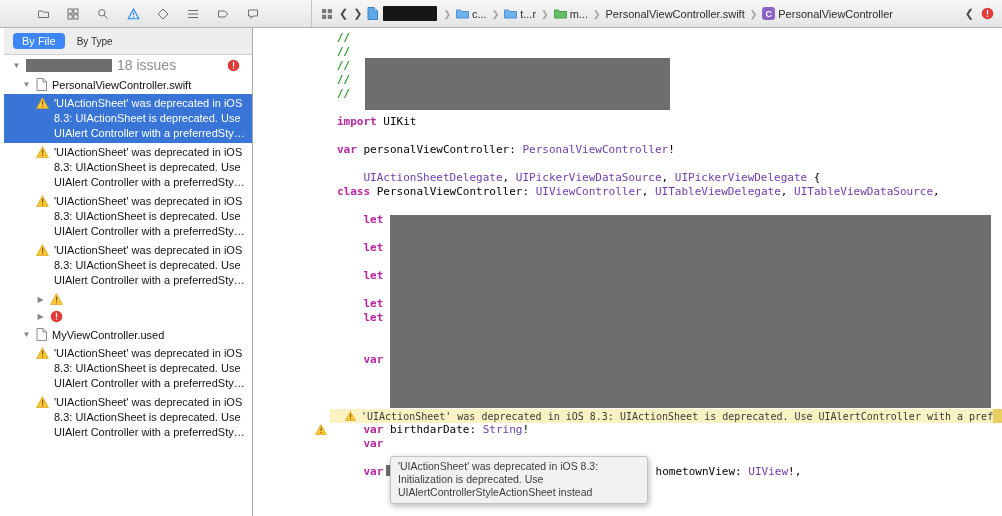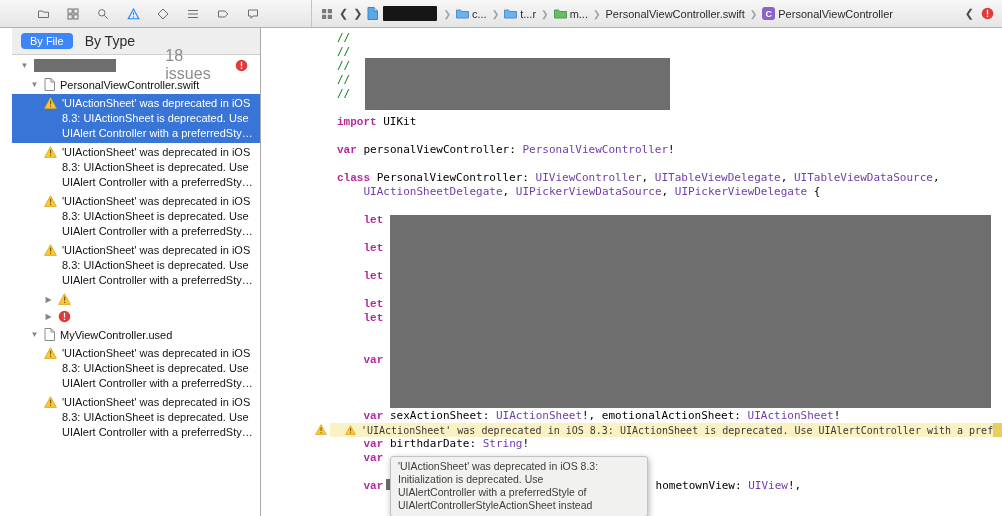--- a/index.html
+++ b/index.html
@@ -16,46 +16,46 @@
   .chev{color:#4a4a4a;font-size:11px;line-height:1;}
   .sep{color:#a2a2a2;font-size:9px;padding:0 1px;}
   .jredact{width:54px;height:15px;background:#161616;border-radius:1px;flex:none;}
   .crumbs{display:flex;align-items:center;gap:4px;min-width:0;}
   .crumb{display:flex;align-items:center;gap:3px;white-space:nowrap;}
   .classbadge{width:13px;height:13px;border-radius:3px;background:#8a63c9;color:#fff;font-size:9px;
               font-weight:bold;display:flex;align-items:center;justify-content:center;}
   .jump-right{margin-left:auto;display:flex;align-items:center;gap:7px;}
 
   
-  .sidebar{position:absolute;top:28px;left:12px;width:249px;bottom:0;box-sizing:border-box;
+  .sidebar{position:absolute;top:28px;left:4px;width:249px;bottom:0;box-sizing:border-box;
            border-right:1px solid #aaa;background:#fff;overflow:hidden;}
   .filterbar{height:26px;background:#eeeeee;border-bottom:1px solid #d0d0d0;display:flex;
              align-items:center;gap:12px;padding:0 9px;}
   .pill{background:var(--filter-active);color:#fff;font-size:11px;padding:2px 9px;border-radius:4px;cursor:default;}
-  .bytype{font-size:14px;color:#2e2e2e;cursor:default;}
+  .bytype{font-size:10px;color:#2e2e2e;cursor:default;}
   .row-project{height:20px;display:flex;align-items:center;gap:5px;padding:0 12px 0 8px;}
   .disc{color:#868686;font-size:8px;width:9px;flex:none;text-align:center;}
   .sredact{width:86px;height:13px;background:var(--redaction);}
-  .count{font-size:16px;color:#8d8d8d;margin-left:44px;}
+  .count{font-size:14px;color:#8d8d8d;}
   .badge{margin-left:auto;display:flex;}
   .row-file{height:19px;display:flex;align-items:center;gap:5px;padding-left:18px;font-size:11px;color:#0f0f0f;}
   .row-issue{display:flex;align-items:flex-start;gap:5px;padding:2px 6px 2px 32px;}
   .row-issue .disc{margin-top:3px;}
   .iico{flex:none;margin-top:1px;display:flex;}
   .itext{font-size:11px;line-height:15px;color:#141414;display:-webkit-box;-webkit-line-clamp:3;
          -webkit-box-orient:vertical;overflow:hidden;max-width:250px;}
   .row-issue.selected{background:var(--selection);}
   .row-issue.selected .itext{color:#fff;}
 
   
   .editor{position:absolute;top:28px;left:312px;right:0;bottom:0;background:#fff;overflow:hidden;}
   .code{position:absolute;top:3px;left:0;right:0;font-family:"DejaVu Sans Mono",monospace;font-size:11px;}
   .code-line{height:14px;line-height:14px;white-space:pre;padding-left:25px;}
   .tok-c{color:var(--comment);}
-  .tok-k{color:var(--keyword);font-weight:bold;font-family:Liberation Mono, monospace;}
+  .tok-k{color:var(--keyword);font-weight:bold;}
   .tok-t{color:var(--type);}
   .tok-p{color:#000;margin-top:17px;}
   .tok-r{display:inline-block;width:94px;height:11px;background:var(--redaction);vertical-align:-1px;margin:0 3px;}
   .banner{height:14px;background:var(--banner-bg);display:flex;align-items:center;gap:5px;
           margin-left:18px;padding-left:15px;position:relative;overflow:hidden;}
   .btext{font-size:10px;color:#3a3a3a;white-space:nowrap;overflow:hidden;flex:1;}
   .bcap{position:absolute;right:0;top:0;bottom:0;width:9px;background:var(--banner-cap);}
   .ov1{position:absolute;left:53px;top:30px;width:305px;height:52px;background:var(--redaction);z-index:3;}
   .ov2{position:absolute;left:78px;top:187px;width:601px;height:193px;background:var(--redaction);z-index:3;}
   .gutterwarn{position:absolute;left:3px;top:396px;z-index:4;display:flex;}
@@ -319,38 +319,37 @@
       <div class="code-line"><span class="tok-c">//</span></div>
       <div class="code-line"><span class="tok-c">//</span></div>
       <div class="code-line"><span class="tok-c">//</span></div>
       <div class="code-line"><span class="tok-c">//</span></div>
       <div class="code-line"><span class="tok-c">//</span></div>
       <div class="code-line"></div>
       <div class="code-line"><span class="tok-k">import</span><span class="tok-p"> UIKit</span></div>
       <div class="code-line"></div>
       <div class="code-line"><span class="tok-k">var</span><span class="tok-p"> personalViewController: </span><span class="tok-t">PersonalViewController</span><span class="tok-p">!</span></div>
       <div class="code-line"></div>
+      <div class="code-line"><span class="tok-p">    </span><span class="tok-t">UIActionSheetDelegate</span><span class="tok-p">, </span><span class="tok-t">UIPickerViewDataSource</span><span class="tok-p">, </span><span class="tok-t">UIPickerViewDelegate</span><span class="tok-p"> {</span></div>
       <div class="code-line"><span class="tok-k">class</span><span class="tok-p"> PersonalViewController: </span><span class="tok-t">UIViewController</span><span class="tok-p">, </span><span class="tok-t">UITableViewDelegate</span><span class="tok-p">, </span><span class="tok-t">UITableViewDataSource</span><span class="tok-p">,</span></div>
-      <div class="code-line"><span class="tok-p">    </span><span class="tok-t">UIActionSheetDelegate</span><span class="tok-p">, </span><span class="tok-t">UIPickerViewDataSource</span><span class="tok-p">, </span><span class="tok-t">UIPickerViewDelegate</span><span class="tok-p"> {</span></div>
       <div class="code-line"></div>
       <div class="code-line"><span class="tok-p">    </span><span class="tok-k">let</span></div>
       <div class="code-line"></div>
       <div class="code-line"><span class="tok-p">    </span><span class="tok-k">let</span></div>
       <div class="code-line"></div>
       <div class="code-line"><span class="tok-p">    </span><span class="tok-k">let</span></div>
       <div class="code-line"></div>
       <div class="code-line"><span class="tok-p">    </span><span class="tok-k">let</span></div>
       <div class="code-line"><span class="tok-p">    </span><span class="tok-k">let</span></div>
       <div class="code-line"></div>
       <div class="code-line"></div>
       <div class="code-line"><span class="tok-p">    </span><span class="tok-k">var</span></div>
       <div class="code-line"></div>
       <div class="code-line"></div>
       <div class="code-line"></div>
-      <div class="code-line"><span class="tok-p">    </span><span class="tok-k">var</span><span class="tok-p"> sexActionSheet: </span><span class="tok-t">UIActionSheet</span><span class="tok-p">!, emotionalActionSheet: </span><span class="tok-t">UIActionSheet</span><span class="tok-p">!</span></div>
       <div class="banner">
         <span style="display:flex;">
           <svg width="11" height="10" viewBox="0 0 13 12">
             <polygon points="6.5,0.7 12.4,11.4 0.6,11.4" fill="#fdc735" stroke="#dba21a" stroke-width="0.8"></polygon>
             <rect x="6" y="3.6" width="1.2" height="4" fill="#7c5c00"></rect>
             <rect x="6" y="8.7" width="1.2" height="1.3" fill="#7c5c00"></rect>
           </svg>
         </span>
         <span class="btext">'UIActionSheet' was deprecated in iOS 8.3: UIActionSheet is deprecated. Use UIAlertController with a preferredStyle of UIAlertControll...</span>
         <span class="bcap"></span>
@@ -365,16 +364,15 @@
   <span class="gutterwarn">
     <svg width="12" height="11" viewBox="0 0 13 12">
         <polygon points="6.5,0.7 12.4,11.4 0.6,11.4" fill="#fdc735" stroke="#dba21a" stroke-width="0.8"></polygon>
         <rect x="6" y="3.6" width="1.2" height="4" fill="#7c5c00"></rect>
         <rect x="6" y="8.7" width="1.2" height="1.3" fill="#7c5c00"></rect>
       </svg>
     </span>
   <div class="tooltip" id="tooltip">
       <div class="tipline">'UIActionSheet' was deprecated in iOS 8.3:</div>
       <div class="tipline">Initialization is deprecated. Use</div>
-      <div class="tipline">UIAlertController with a preferredStyle of</div>
       <div class="tipline">UIAlertControllerStyleActionSheet instead</div>
     </div>
 </div>
 
 </body></html>

